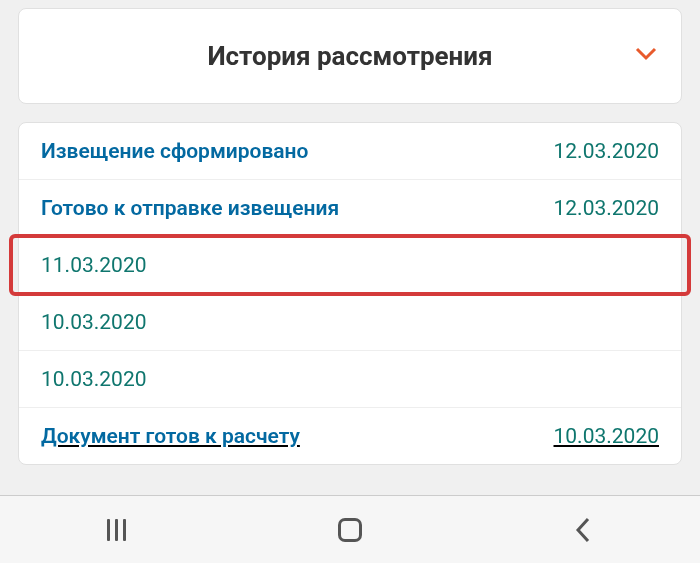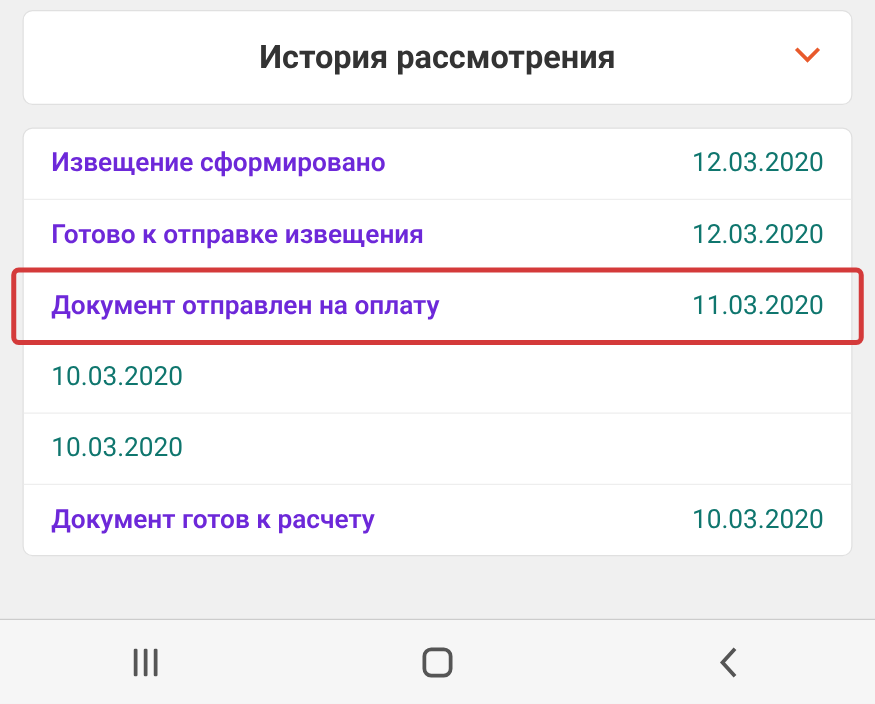--- a/index.html
+++ b/index.html
@@ -16,21 +16,21 @@
       flex-direction: column;
     }
     .content {
       flex: 1;
       padding: 0 18px;
     }
     .header-card {
       background: #fff;
       border: 1px solid #e0e0e0;
       border-radius: 8px;
-      padding: 22px 24px;
+      padding: 32px 24px;
       margin-top: 8px;
       display: flex;
       align-items: flex-end;
       justify-content: center;
       position: relative;
     }
     .header-title {
       font-size: 26px;
       font-weight: 700;
       color: #333;
@@ -60,25 +60,26 @@
     }
     .history-item {
       padding: 16px 22px;
       display: flex;
       justify-content: space-between;
       align-items: center;
       border-bottom: 1px solid #eee;
     }
     .history-item:last-child {
       border-bottom: none;
+      text-decoration: underline;
     }
     .item-label {
       font-size: 21px;
       font-weight: 600;
-      color: #6d28d9;
+      color: #0369a1;
     }
     .item-date {
       font-size: 21px;
       color: #0f766e;
     }
     .highlighted {
       position: relative;
       z-index: 2;
     }
     .highlight-box {
@@ -151,21 +152,20 @@
     <div class="history-item">
       <div class="item-label">Извещение сформировано</div>
       <div class="item-date">12.03.2020</div>
     </div>
     <div class="history-item">
       <div class="item-label">Готово к отправке извещения</div>
       <div class="item-date">12.03.2020</div>
     </div>
     <div class="history-item highlighted">
       <div class="highlight-box"></div>
-      <div class="item-label">Документ отправлен на оплату</div>
       <div class="item-date">11.03.2020</div>
     </div>
     <div class="history-item">
       <div class="item-date">10.03.2020</div>
     </div>
     <div class="history-item">
       <div class="item-date">10.03.2020</div>
     </div>
     <div class="history-item">
       <div class="item-label">Документ готов к расчету</div>

